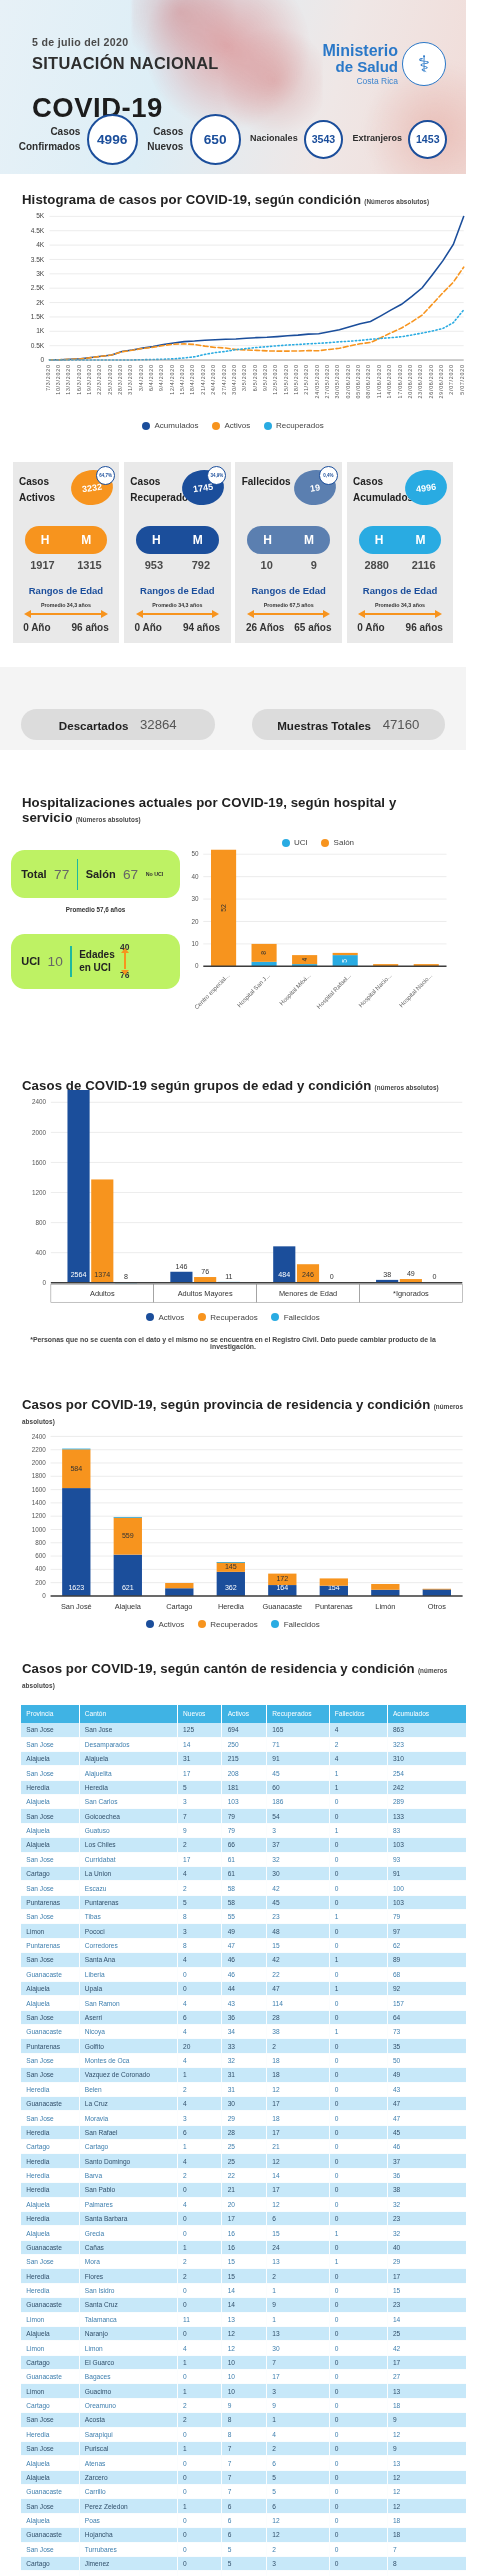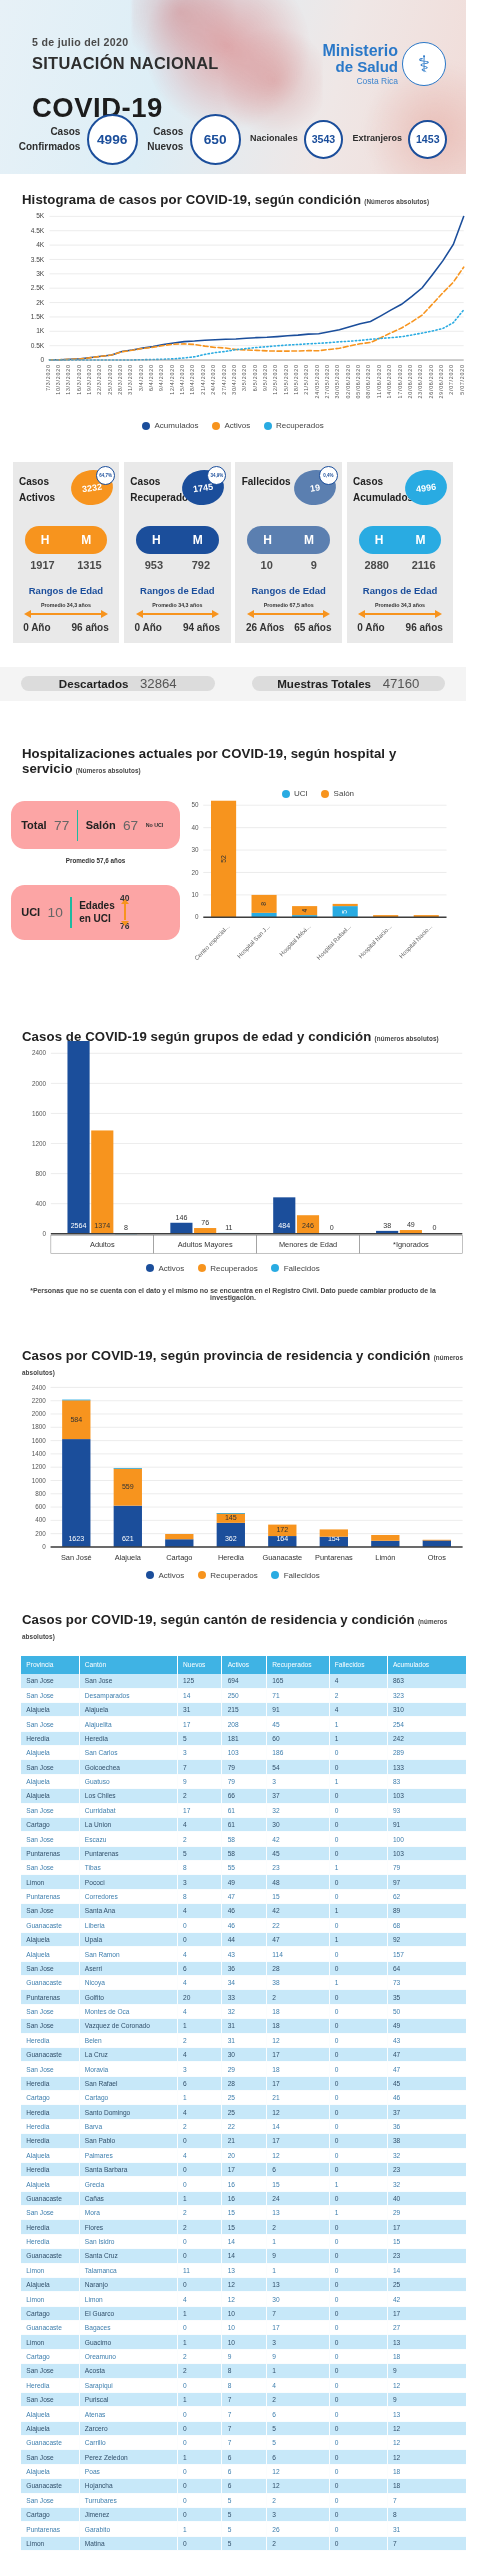--- a/index.html
+++ b/index.html
@@ -69,29 +69,29 @@
   .harrow .tri-r { width:0; height:0; border:4.8px solid transparent; border-left:7.4px solid #f7941e; border-right:none; }
   .range-row { display:flex; justify-content:space-between; padding:4.2px 4.2px 0; font-size:10px; font-weight:700; color:#333; }
 
   .c-activos .bubble, .c-activos .hm-pill { background:#f7941e; }
   .c-recuperados .bubble, .c-recuperados .hm-pill { background:#1b4e9b; }
   .c-fallecidos .bubble, .c-fallecidos .hm-pill { background:#5b7fb0; }
   .c-acumulados .bubble, .c-acumulados .hm-pill { background:#29abe2; }
 
   
   .summary-band { margin-top:24px; background:#f4f4f4; padding:9.5px 21px; display:flex; gap:37px; }
-  .pill { background:#dcdcdc; border-radius:18px; padding:0 23px; display:flex; align-items:center; gap:11.6px; flex:1; justify-content:center; }
+  .pill { background:#dcdcdc; border-radius:18px; padding:8px 23px; display:flex; align-items:flex-end; gap:11.6px; flex:1; justify-content:center;margin-top:33px; }
   .pill .plabel { font-size:11.6px; font-weight:800; color:#222; }
   .pill .pvalue { font-size:13.2px; color:#555; }
 
   
   section.hosp { margin-top:45px; }
   .hosp-flex { display:flex; margin-top:9.5px; padding:0 10.6px; }
   .hosp-left { width:190px; padding-top:16px; }
-  .hcard { background:#fca5a5; border-radius:13.7px; padding:8.5px 10.6px; display:flex; align-items:center; gap:7.4px; }
+  .hcard { background:#bef264; border-radius:13.7px; padding:8.5px 10.6px; display:flex; align-items:center; gap:7.4px; }
   .hcard .hlabel { font-size:11px; font-weight:800; color:#222; }
   .hcard .hvalue { font-size:13.7px; color:#666; }
   .hdivider { width:1.6px; height:31px; background:#1db9a0; }
   .hsuffix { font-size:5.3px; font-weight:700; color:#333; align-self:center; }
   .hosp-promedio { text-align:center; font-size:6.3px; font-weight:700; color:#333; margin:7.4px 0 21px; }
   .edades { display:flex; align-items:center; gap:5.3px; }
   .edades .elabels { font-size:10px; font-weight:800; color:#222; line-height:1.35; }
   .varrow-wrap { display:flex; flex-direction:column; align-items:center; font-size:8.5px; font-weight:700; color:#333; }
   .varrow { width:2.1px; height:16px; background:#f7941e; position:relative; margin:1.1px 0; }
   .varrow:before, .varrow:after { content:""; position:absolute; left:-3.2px; border:4.2px solid transparent; }

